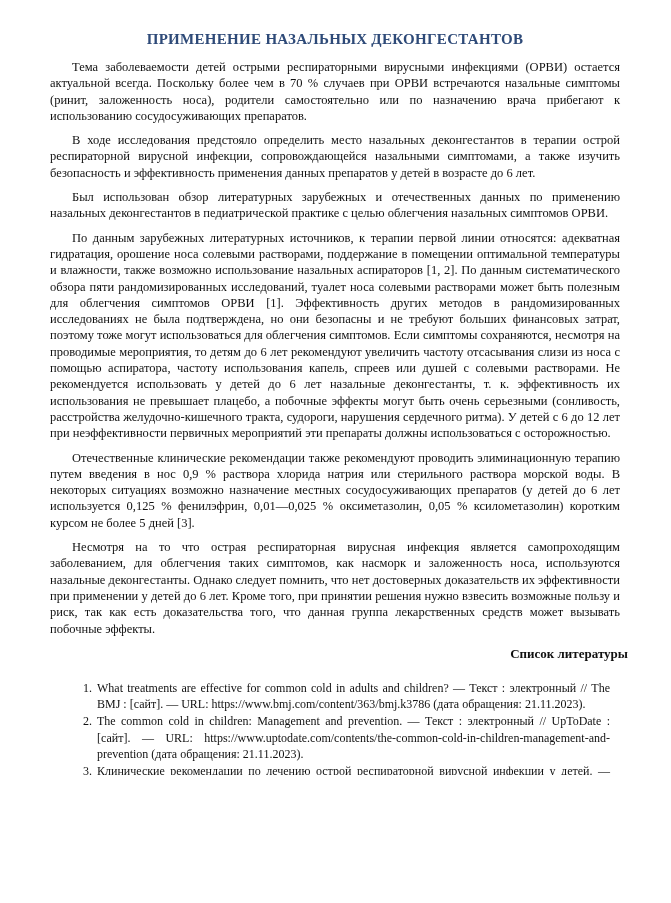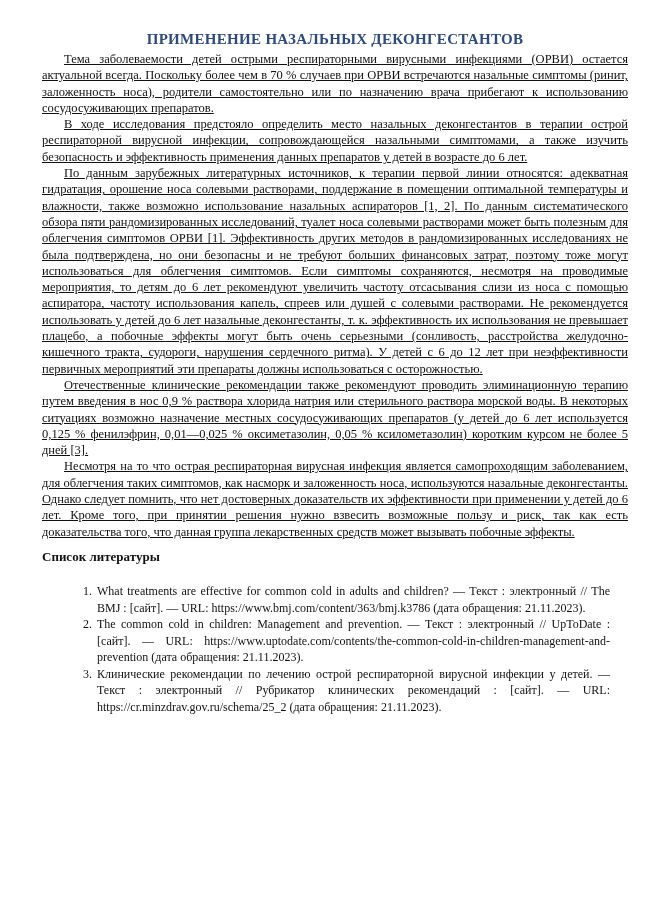--- a/index.html
+++ b/index.html
@@ -36,30 +36,29 @@
   }
   .affiliation {
     text-align: center;
     font-style: italic;
     font-size: 12.5px;
     margin-top: 10px;
     margin-bottom: 15px;
     color: #111111;
   }
   .body-text p {
-    margin: 0;
+    margin: 8px;
     font-size: 12.5px;
     line-height: 16.3px;
     text-align: justify;
     text-indent: 22px;
     color: #111111;
-    text-decoration: underline;
   }
   .ref-heading {
-    text-align: left;
+    text-align: right;
     font-weight: bold;
     font-size: 13px;
     margin-top: 9px;
     margin-bottom: 9px;
     color: #111111;
   }
   ol.refs {
     margin: 18px;
     padding-left: 35px;
     font-size: 12px;
@@ -88,20 +87,21 @@
 
   <div class="title">
     <div>ПРИМЕНЕНИЕ НАЗАЛЬНЫХ ДЕКОНГЕСТАНТОВ</div>
   </div>
 
 
 
   <div class="body-text">
     <p>Тема заболеваемости детей острыми респираторными вирусными инфекциями (ОРВИ) остается актуальной всегда. Поскольку более чем в 70 % случаев при ОРВИ встречаются назальные симптомы (ринит, заложенность носа), родители самостоятельно или по назначению врача прибегают к использованию сосудосуживающих препаратов.</p>
     <p>В ходе исследования предстояло определить место назальных деконгестантов в терапии острой респираторной вирусной инфекции, сопровождающейся назальными симптомами, а также изучить безопасность и эффективность применения данных препаратов у детей в возрасте до 6 лет.</p>
+    <p>Был использован обзор литературных зарубежных и отечественных данных по применению назальных деконгестантов в педиатрической практике с целью облегчения назальных симптомов ОРВИ.</p>
     <p>По данным зарубежных литературных источников, к терапии первой линии относятся: адекватная гидратация, орошение носа солевыми растворами, поддержание в помещении оптимальной температуры и влажности, также возможно использование назальных аспираторов [1, 2]. По данным систематического обзора пяти рандомизированных исследований, туалет носа солевыми растворами может быть полезным для облегчения симптомов ОРВИ [1]. Эффективность других методов в рандомизированных исследованиях не была подтверждена, но они безопасны и не требуют больших финансовых затрат, поэтому тоже могут использоваться для облегчения симптомов. Если симптомы сохраняются, несмотря на проводимые мероприятия, то детям до 6 лет рекомендуют увеличить частоту отсасывания слизи из носа с помощью аспиратора, частоту использования капель, спреев или душей с солевыми растворами. Не рекомендуется использовать у детей до 6 лет назальные деконгестанты, т. к. эффективность их использования не превышает плацебо, а побочные эффекты могут быть очень серьезными (сонливость, расстройства желудочно-кишечного тракта, судороги, нарушения сердечного ритма). У детей с 6 до 12 лет при неэффективности первичных мероприятий эти препараты должны использоваться с осторожностью.</p>
     <p>Отечественные клинические рекомендации также рекомендуют проводить элиминационную терапию путем введения в нос 0,9 % раствора хлорида натрия или стерильного раствора морской воды. В некоторых ситуациях возможно назначение местных сосудосуживающих препаратов (у детей до 6 лет используется 0,125 % фенилэфрин, 0,01—0,025 % оксиметазолин, 0,05 % ксилометазолин) коротким курсом не более 5 дней [3].</p>
     <p>Несмотря на то что острая респираторная вирусная инфекция является самопроходящим заболеванием, для облегчения таких симптомов, как насморк и заложенность носа, используются назальные деконгестанты. Однако следует помнить, что нет достоверных доказательств их эффективности при применении у детей до 6 лет. Кроме того, при принятии решения нужно взвесить возможные пользу и риск, так как есть доказательства того, что данная группа лекарственных средств может вызывать побочные эффекты.</p>
   </div>
 
   <div class="ref-heading">Список литературы</div>
 
   <ol class="refs">
     <li>What treatments are effective for common cold in adults and children? — Текст : электронный // The BMJ : [сайт]. — URL: https://www.bmj.com/content/363/bmj.k3786 (дата обращения: 21.11.2023).</li>
     <li>The common cold in children: Management and prevention. — Текст : электронный // UpToDate : [сайт]. — URL: https://www.uptodate.com/contents/the-common-cold-in-children-management-and-prevention (дата обращения: 21.11.2023).</li>

